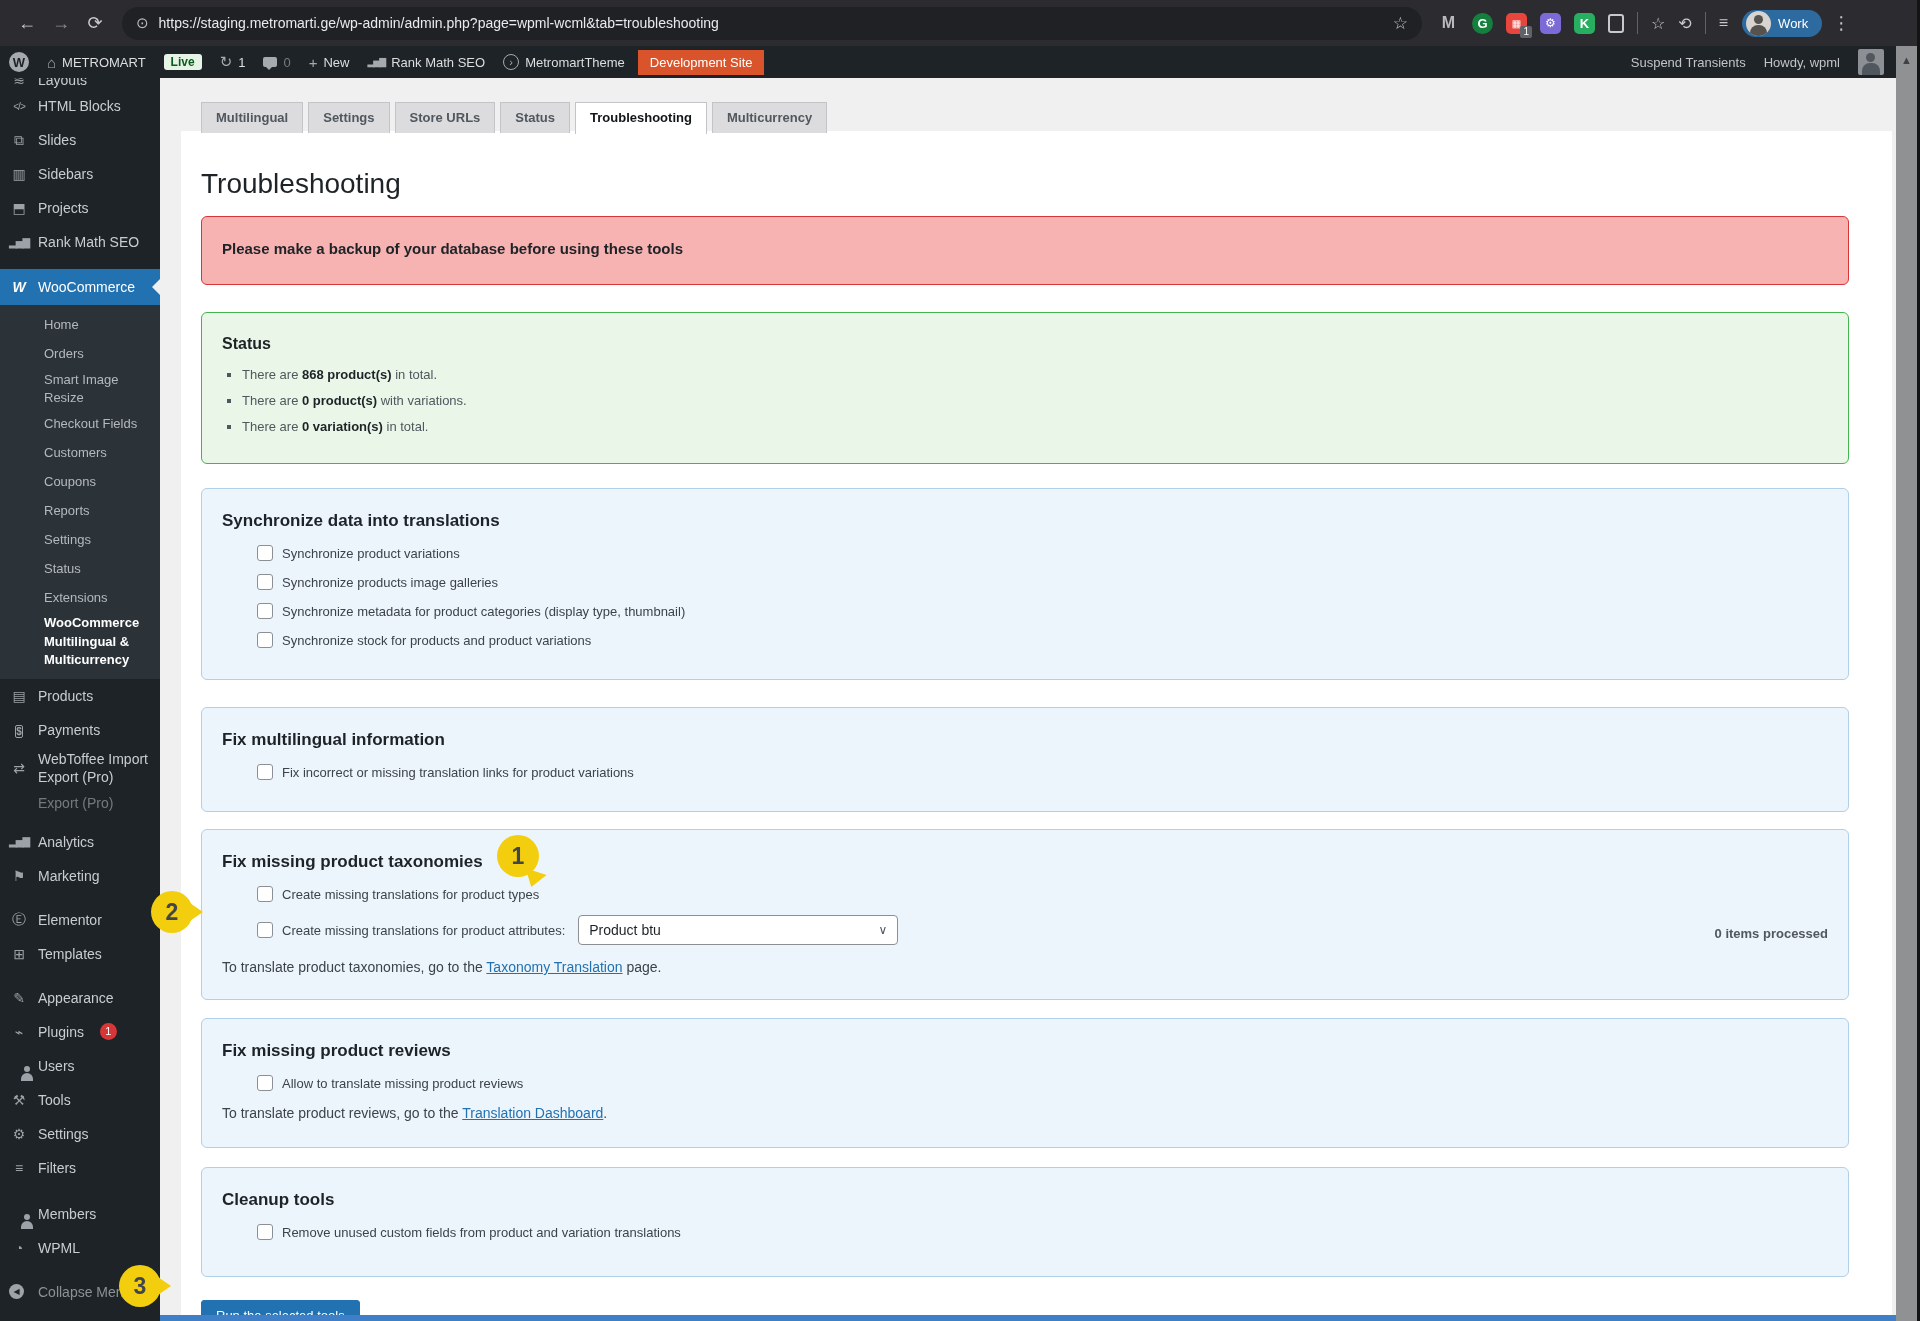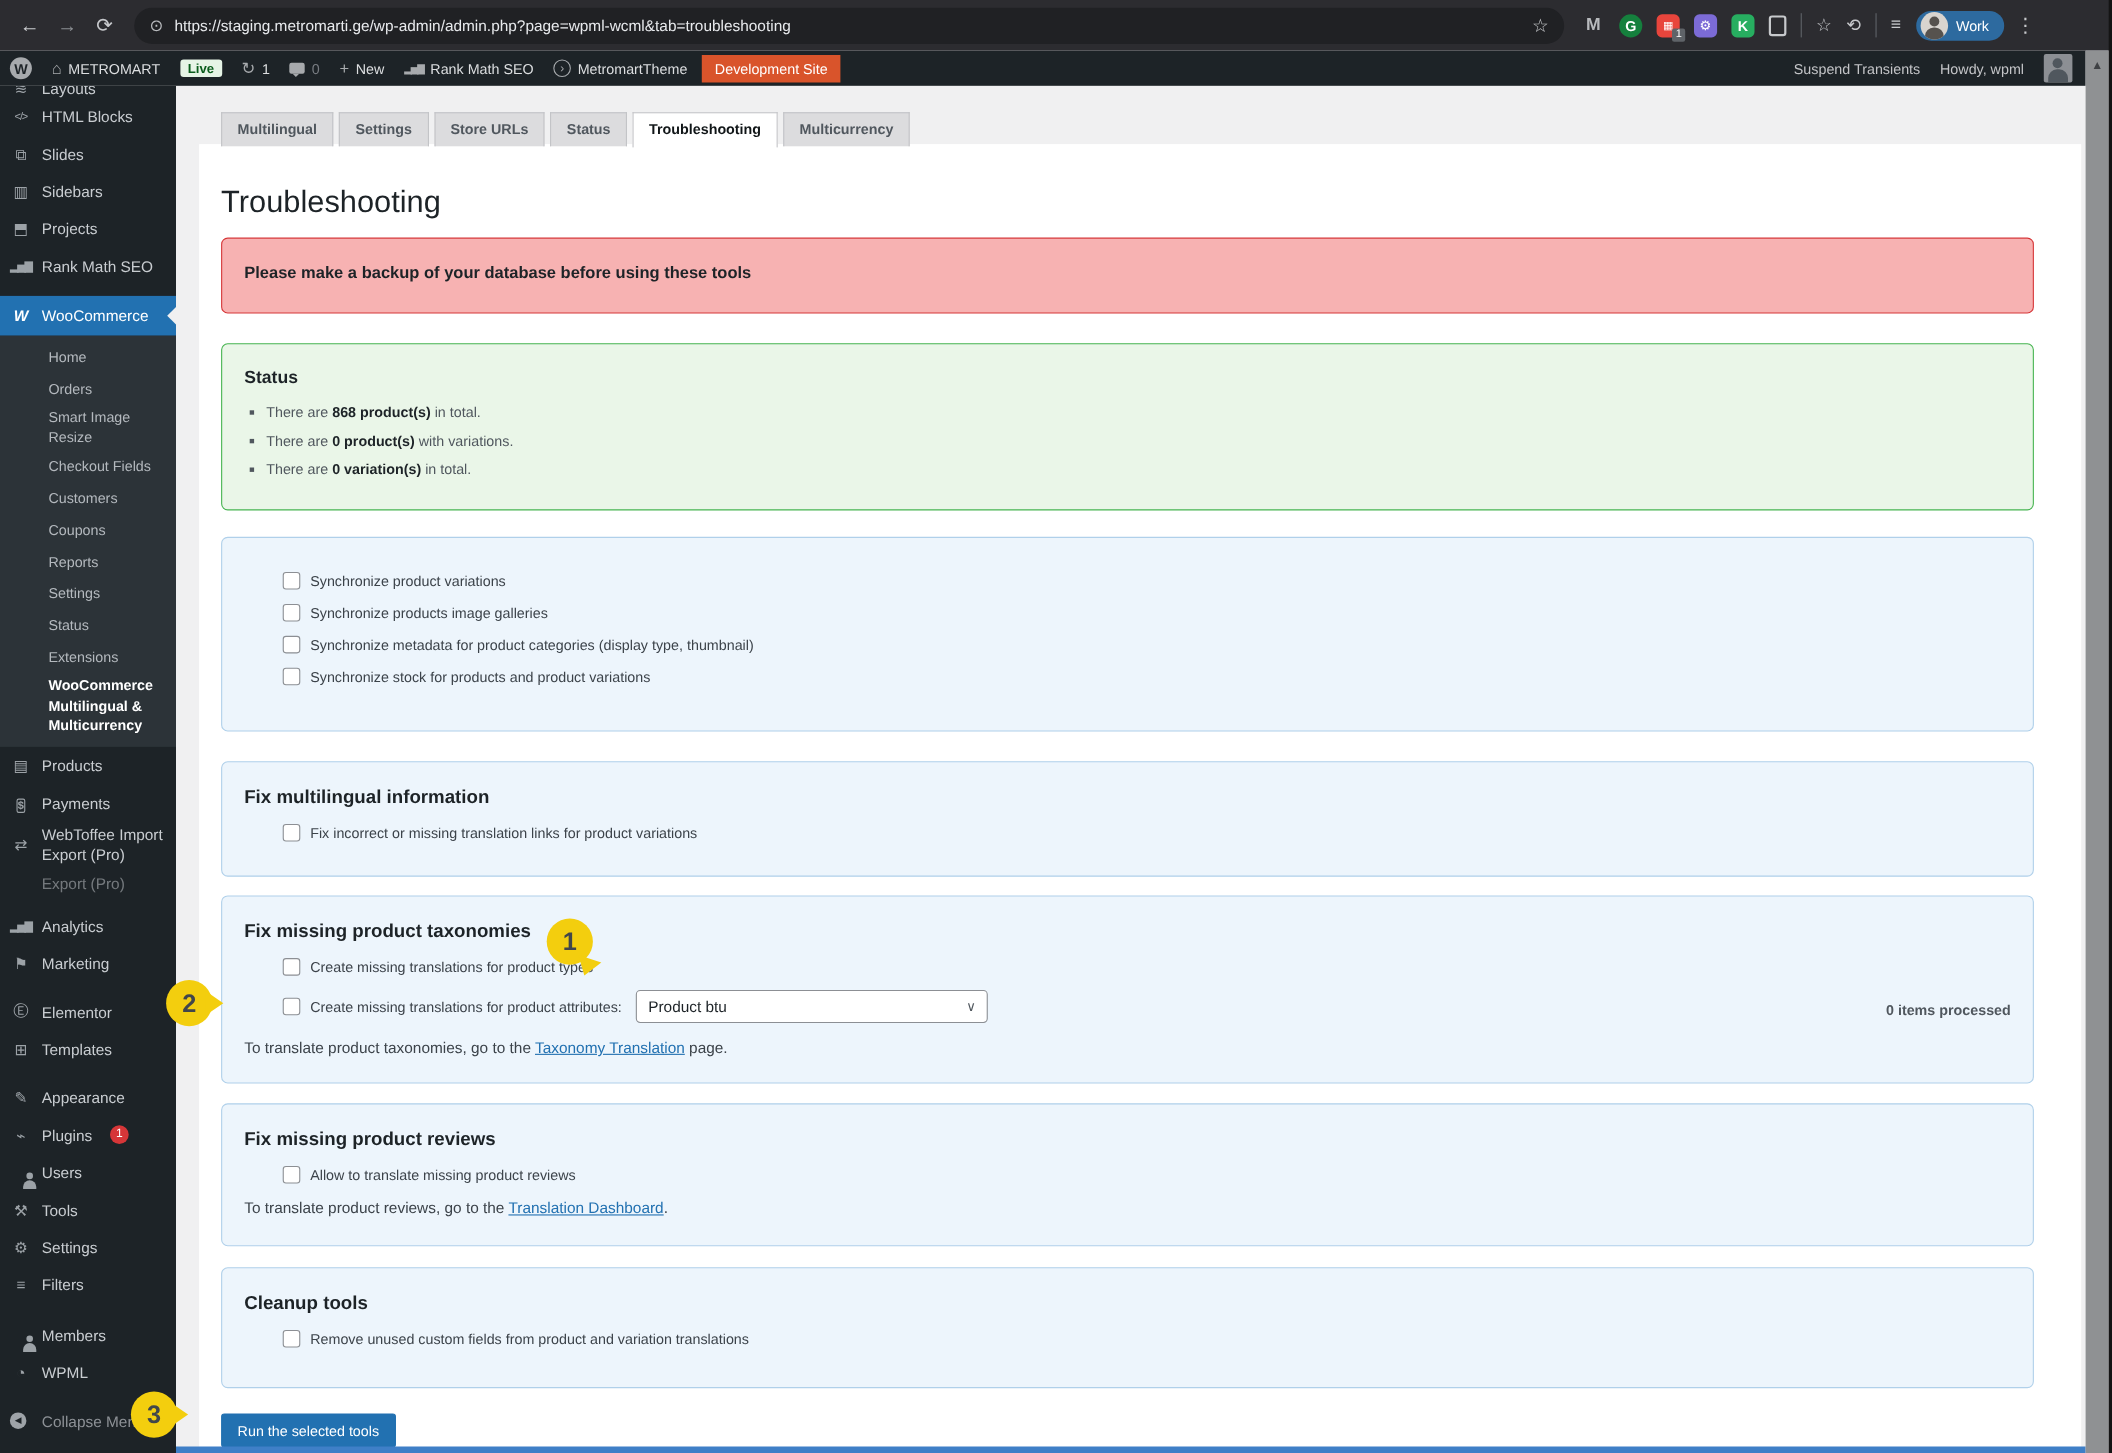--- a/index.html
+++ b/index.html
@@ -335,20 +335,21 @@
     <div class="box status-box">
       <h2>Status</h2>
       <ul>
         <li><span>There are </span><b>868 product(s)</b><span> in total.</span></li>
         <li><span>There are </span><b>0 product(s)</b><span> with variations.</span></li>
         <li><span>There are </span><b>0 variation(s)</b><span> in total.</span></li>
       </ul>
     </div>
 
     <div class="box blue-box bb1">
+      <h2>Synchronize data into translations</h2>
       <div class="cb-row">
         <span class="cb"></span>
         <span>Synchronize product variations</span>
       </div>
       <div class="cb-row">
         <span class="cb"></span>
         <span>Synchronize products image galleries</span>
       </div>
       <div class="cb-row">
         <span class="cb"></span>

